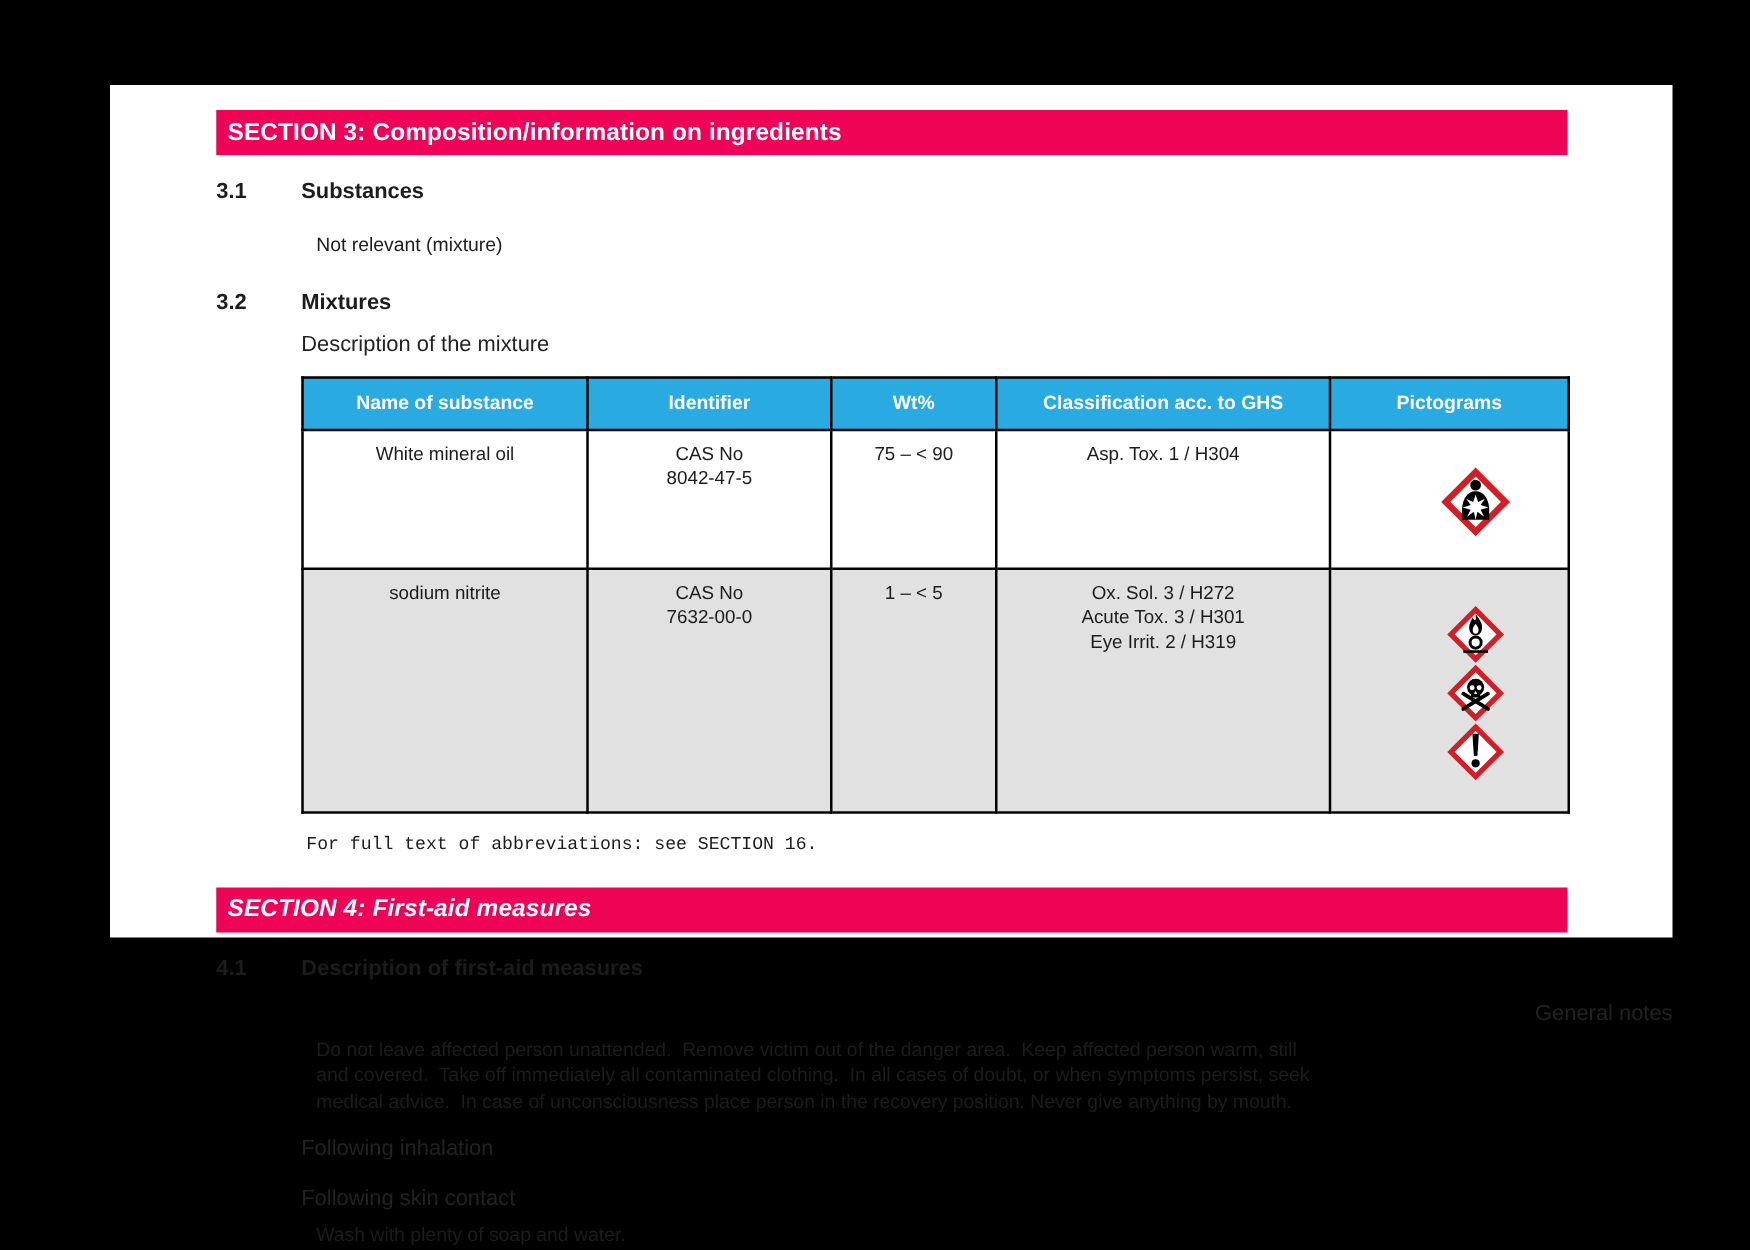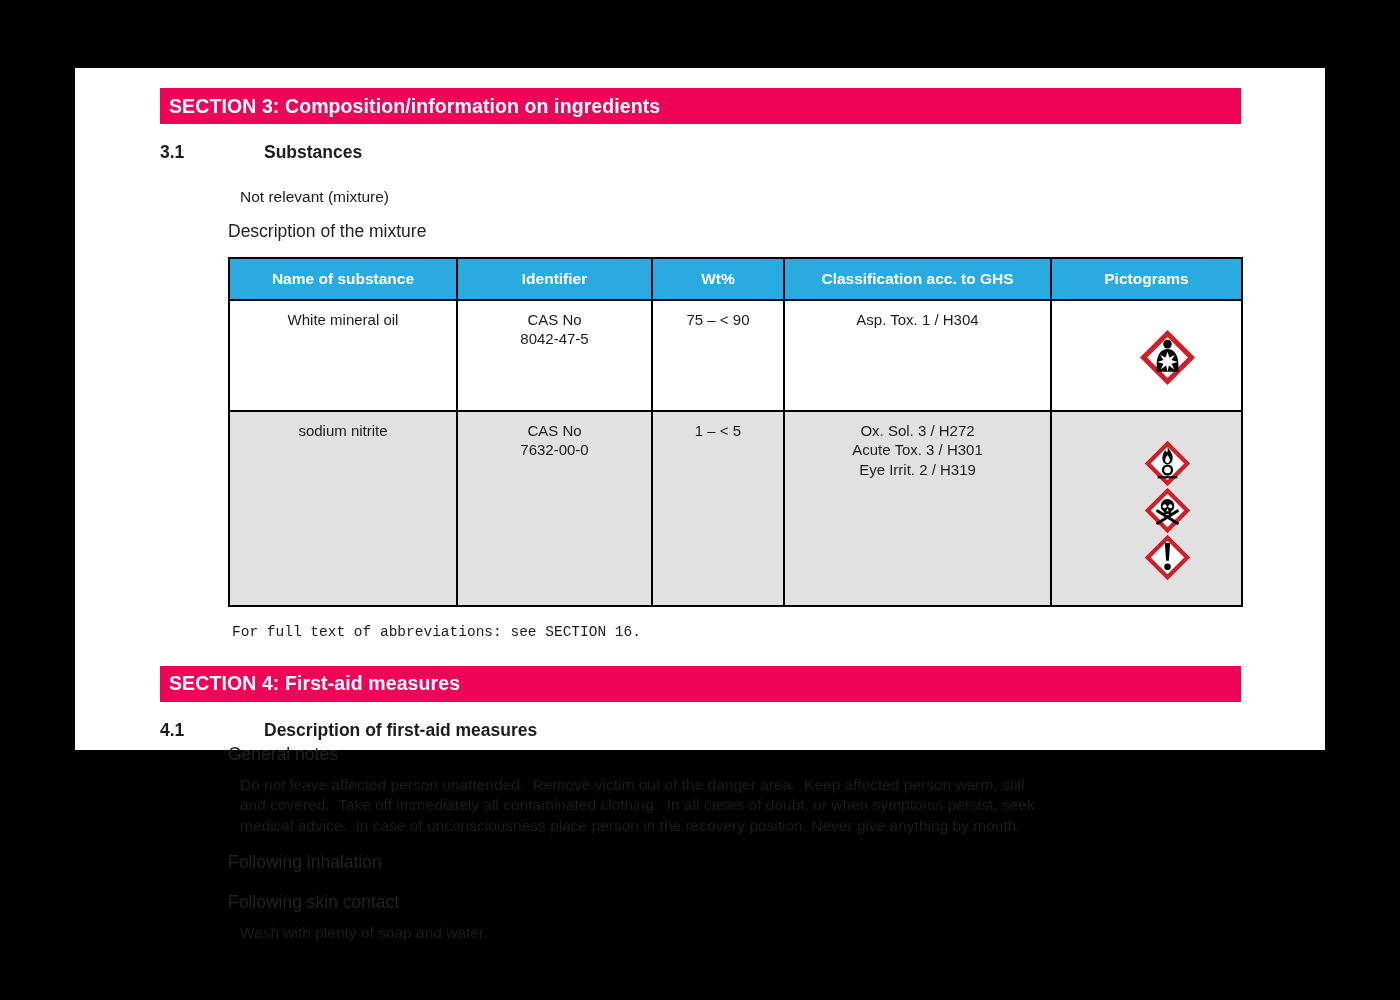--- a/index.html
+++ b/index.html
@@ -1,30 +1,30 @@
 <!DOCTYPE html>
 <html><head>
 <meta charset="utf-8">
 <style>
   html,body{margin:0;padding:0;background:#000;width:1400px;height:1000px;overflow:hidden;
             font-family:"Liberation Sans","DejaVu Sans",sans-serif;}
-  .page{position:absolute;left:75px;top:68px;width:1250px;height:682px;background:#fff;
+  .page{position:absolute;left:88px;top:68px;width:1250px;height:682px;background:#fff;
         color:#1c1c1c;box-sizing:border-box;padding-top:20px;}
   .secbar{margin-left:85px;width:1081px;height:36px;background:#ee0357;color:#fff;
           display:flex;align-items:center;box-sizing:border-box;padding-left:9px;
           font-size:19.5px;font-weight:bold;letter-spacing:.1px;}
-  .subrow{display:flex;margin-left:85px;font-size:17.5px;font-weight:bold;line-height:22px;gap:36px;}
+  .subrow{display:flex;margin-left:85px;font-size:17.5px;font-weight:bold;line-height:22px;}
   .subrow .num{width:68px;flex:0 0 68px;}
   .h3{margin-left:153px;font-size:17.5px;font-weight:normal;line-height:24px;color:#222;}
   .body{margin-left:165px;font-size:15.5px;line-height:20.5px;white-space:pre-wrap;width:1000px;color:#1c1c1c;}
   .note{margin-left:157px;font-size:14.5px;line-height:19px;color:#1c1c1c;font-family:Liberation Mono, monospace;}
 
-  .mt-bar2{margin-top:24px;} .mt-sub{margin-top:17px;} .mt-body{margin-top:24px;}
+  .mt-bar2{margin-top:24px;font-style:italic;} .mt-sub{margin-top:17px;} .mt-body{margin-top:24px;}
   .mt-sub2{margin-top:22px;} .mt-h3a{margin-top:11px;}
-  .mt-note{margin-top:16px;} .mt-gn{margin-top:1px;} .mt-para{margin-top:9px;}
+  .mt-note{margin-top:16px;} .mt-gn{margin-top:13px;text-align:right;} .mt-para{margin-top:9px;}
   .mt-fh{margin-top:14px;} .mt-fh2{margin-top:16px;}
 
   table.comp{border-collapse:collapse;table-layout:fixed;width:1013px;margin:14px 0 4px 153px;}
   table.comp th,table.comp td{border:2px solid #000;text-align:center;}
   table.comp th{background:#29abe2;color:#fff;font-size:15.5px;font-weight:bold;height:40px;padding:0 4px;}
   table.comp td{font-size:15px;line-height:19.5px;vertical-align:top;padding:9px 16px 4px;white-space:pre-wrap;}
   tr.r0{height:70px;} tr.r1{height:74px;}
   tr.r1 td{background:#e1e1e1;}
   td.c-pict{vertical-align:middle;padding:3px 0;}
   .pict-lg{width:57px;height:57px;display:inline-block;vertical-align:middle;}
@@ -77,20 +77,24 @@
   <div class="secbar">
     <span>SECTION 3: Composition/information on ingredients</span>
   </div>
 
   <div class="subrow mt-sub">
     <span class="num">3.1</span>
     <span>Substances</span>
   </div>
   <div class="body mt-body">Not relevant (mixture)</div>
 
+  <div class="subrow mt-sub2">
+    <span class="num">3.2</span>
+    <span>Mixtures</span>
+  </div>
   <div class="h3 mt-h3a">Description of the mixture</div>
 
   <table class="comp">
     <colgroup>
       <col style="width:228px">
         <col style="width:195px">
         <col style="width:132px">
       <col style="width:267px">
         <col style="width:191px">
     </colgroup>

